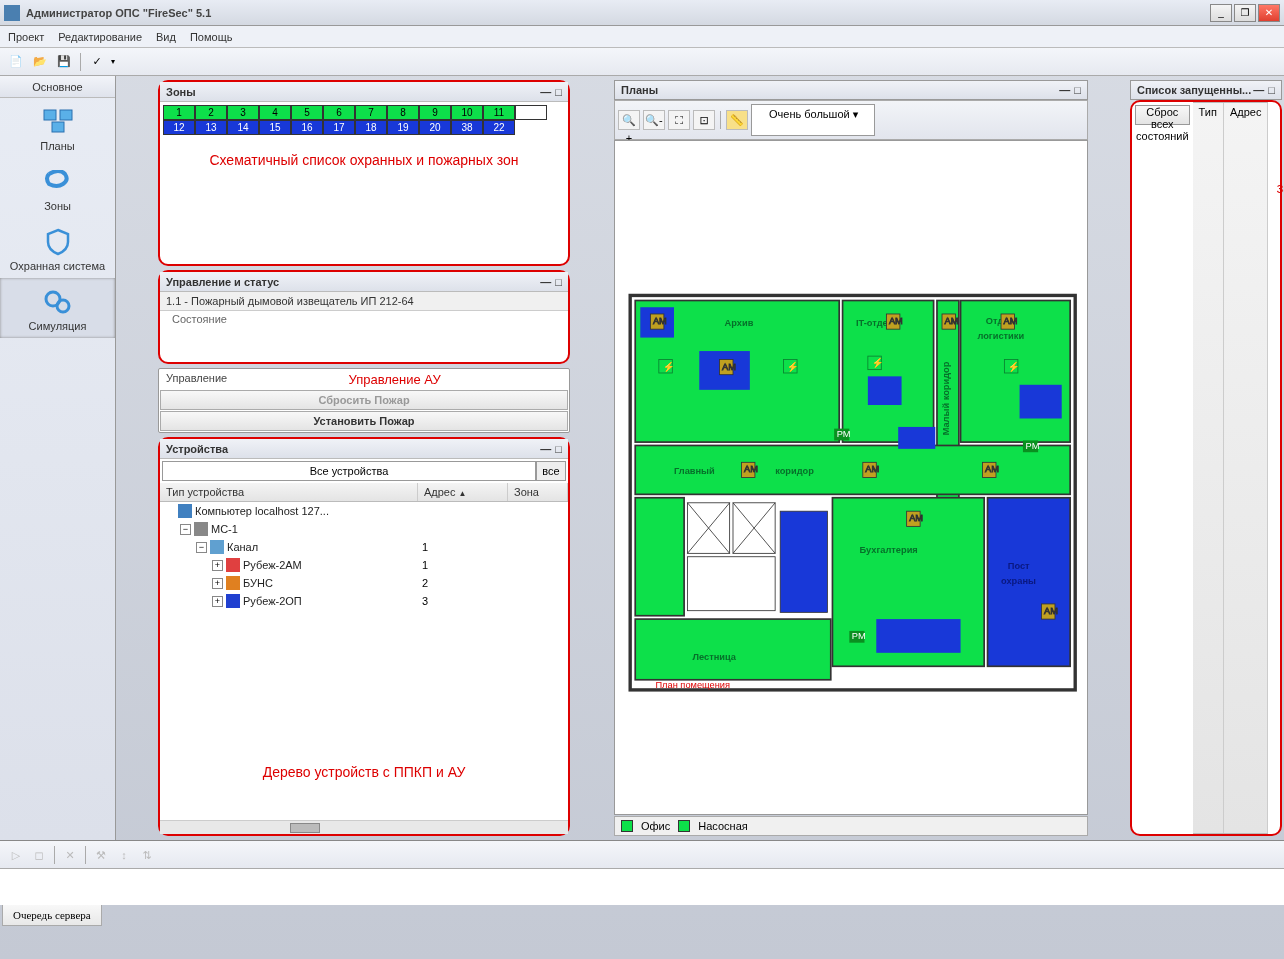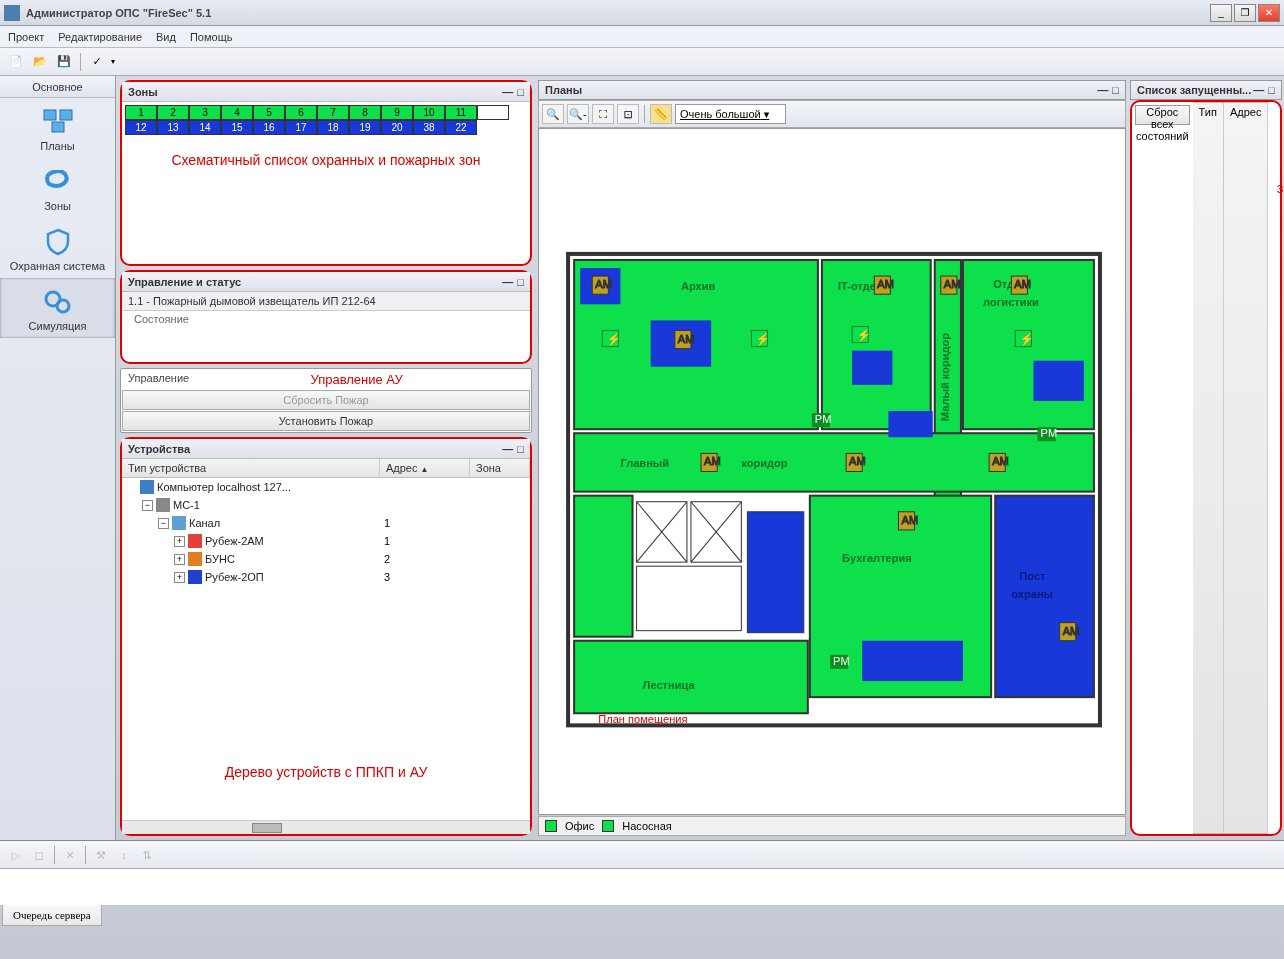--- a/index.html
+++ b/index.html
@@ -8,58 +8,58 @@
 .titlebar-icon { width: 16px; height: 16px; background: #4a7fb0; margin-right: 6px; }
 .titlebar-title { flex: 1; color: #444; font-weight: bold; }
 .titlebar-btns { display: flex; gap: 2px; }
 .titlebar-btn { width: 22px; height: 18px; border: 1px solid #888; background: linear-gradient(to bottom, #f5f5f5, #ddd); text-align: center; line-height: 15px; font-size: 10px; }
 .titlebar-btn.close { background: linear-gradient(to bottom, #ff7866, #e04030); color: white; }
 .menubar { height: 22px; background: #eef1f7; display: flex; align-items: center; padding: 0 8px; gap: 14px; border-bottom: 1px solid #bbb; }
 .menubar span { color: #333; cursor: default; }
 .toolbar { height: 28px; background: linear-gradient(to bottom, #f4f6fa, #e6e9f0); display: flex; align-items: center; padding: 0 6px; gap: 4px; border-bottom: 1px solid #aaa; }
 .tb-btn { width: 20px; height: 20px; display: inline-flex; align-items: center; justify-content: center; }
 .tb-sep { width: 1px; height: 18px; background: #aaa; margin: 0 2px; }
-.main { display: flex; height: 764px; }
+.main { display: flex; height: 764px; gap: 38px; }
 .sidebar { width: 116px; background: linear-gradient(to bottom, #e8ecf4, #dce0ea); border-right: 1px solid #999; }
 .side-header { height: 22px; background: linear-gradient(to bottom, #f2f4f9, #dfe3ec); text-align: center; line-height: 22px; border-bottom: 1px solid #bbb; color: #333; }
 .side-item { text-align: center; padding: 10px 2px 6px; color: #333; cursor: default; }
 .side-item.active { background: #d8dde8; box-shadow: inset 0 0 3px #888; }
 .side-icon { width: 36px; height: 28px; margin: 0 auto 4px; display: flex; align-items: center; justify-content: center; }
 .mid-col { width: 420px; display: flex; flex-direction: column; gap: 4px; padding: 4px; }
 .panel { border: 1px solid #999; background: #fff; border-radius: 2px; position: relative; }
 .panel.red { border: 2px solid #d00; border-radius: 10px; }
 .panel-header { height: 20px; background: linear-gradient(to bottom, #f0f2f7, #dde1ea); display: flex; align-items: center; padding: 0 6px; border-bottom: 1px solid #bbb; font-weight: bold; color: #333; }
 .panel-header-btns { margin-left: auto; display: flex; gap: 4px; font-size: 9px; }
 .zones-grid { display: flex; flex-wrap: wrap; padding: 3px; }
 .zone-cell { width: 32px; height: 15px; text-align: center; line-height: 14px; font-size: 10px; color: #000; border: 1px solid #333; }
 .zone-green { background: #0de04a; }
 .zone-blue { background: #1838d8; color: #fff; }
 .zone-empty { background: #fff; }
 .annot { color: #d00; font-size: 14px; text-align: center; padding: 14px 10px; font-family: Arial; }
 .status-row { padding: 3px 6px; background: #f0f0f0; border-bottom: 1px solid #ccc; color: #333; }
-.ctrl-btn { width: 100%; height: 20px; background: linear-gradient(to bottom, #f8f8f8, #e4e4e4); border: 1px solid #aaa; color: #333; margin-top: 1px; }
+.ctrl-btn { width: 100%; height: 20px; background: linear-gradient(to bottom, #f8f8f8, #e4e4e4); border: 1px solid #aaa; color: #333; margin-top: 1px; font-weight: bold; }
 .ctrl-btn.disabled { color: #999; }
 .dev-panel { flex: 1; display: flex; flex-direction: column; }
 .combo-row { display: flex; padding: 2px; }
 .combo { flex: 1; height: 20px; background: #fff; border: 1px solid #999; padding: 0 4px; line-height: 18px; text-align: center; }
 .combo-btn { width: 30px; height: 20px; border: 1px solid #999; background: #eee; text-align: center; line-height: 18px; }
 .tree-headers { display: flex; background: linear-gradient(to bottom, #f4f4f4, #e4e4e4); border-bottom: 1px solid #bbb; }
 .tree-h { padding: 3px 6px; border-right: 1px solid #ccc; color: #333; }
 .tree-body { flex: 1; background: #fff; overflow: hidden; }
 .tree-row { display: flex; align-items: center; height: 18px; padding-left: 4px; }
 .tree-indent { display: inline-block; }
 .tree-exp { width: 11px; height: 11px; border: 1px solid #888; text-align: center; line-height: 8px; font-size: 9px; margin-right: 3px; background: #fff; }
 .tree-icon { width: 14px; height: 14px; margin-right: 3px; display: inline-block; }
 .tree-label { flex: 1; color: #222; }
 .tree-col2 { width: 90px; padding-left: 4px; }
 .tree-col3 { width: 60px; }
 .plans-col { flex: 1; display: flex; flex-direction: column; padding: 4px 2px; }
 .plans-toolbar { display: flex; align-items: center; gap: 3px; padding: 3px; background: linear-gradient(to bottom, #f2f4f8, #e2e5ed); border: 1px solid #aaa; }
 .pt-btn { width: 22px; height: 20px; border: 1px solid #bbb; background: #f4f4f4; text-align: center; line-height: 18px; }
-.pt-combo { height: 20px; border: 1px solid #999; background: #fff; padding: 0 16px 0 4px; line-height: 18px; text-decoration: underline; }
+.pt-combo { height: 32px; border: 1px solid #999; background: #fff; padding: 0 16px 0 17px; line-height: 18px; }
 .floorplan { flex: 1; background: #fff; border: 1px solid #999; position: relative; overflow: hidden; }
 .fp-svg { width: 100%; height: 100%; }
 .fp-footer { display: flex; align-items: center; gap: 8px; padding: 3px 6px; background: #f0f0f0; border: 1px solid #aaa; margin-top: 1px; }
 .fp-sq { width: 12px; height: 12px; background: #0de04a; border: 1px solid #333; }
 .right-col { width: 156px; display: flex; flex-direction: column; padding: 4px 2px; }
 .right-panel { flex: 1; border: 2px solid #d00; border-radius: 10px; background: #fff; display: flex; }
 .reset-btn { margin: 3px; height: 20px; background: linear-gradient(to bottom, #f8f8f8, #e4e4e4); border: 1px solid #999; }
 .right-headers { display: flex; background: linear-gradient(to bottom, #f4f4f4, #e4e4e4); border-bottom: 1px solid #bbb; border-top: 1px solid #bbb; }
 .right-h { flex: 1; padding: 3px 6px; border-right: 1px solid #ccc; }
 .bottom-area { border-top: 1px solid #888; }
@@ -205,20 +205,24 @@
     </div>
 
     <div class="panel red dev-panel">
       <div class="panel-header">
         <span>Устройства</span>
         <div class="panel-header-btns">
             <span>—</span>
             <span>□</span>
           </div>
       </div>
+      <div class="combo-row">
+        <div class="combo">Все устройства</div>
+        <div class="combo-btn">все</div>
+      </div>
       <div class="tree-headers">
         <div class="tree-h" style="flex:1">Тип устройства</div>
         <div class="tree-h" style="width:90px"><span>Адрес</span> <span style="font-size:8px">▲</span></div>
         <div class="tree-h" style="width:60px">Зона</div>
       </div>
       <div class="tree-body" id="device-tree">
           <div class="tree-row">
             <span class="tree-indent" style="width: 0px;"></span>
             <span style="width: 14px; display: inline-block;"></span>
             <span class="tree-icon" style="background: rgb(64, 128, 192);"></span>

